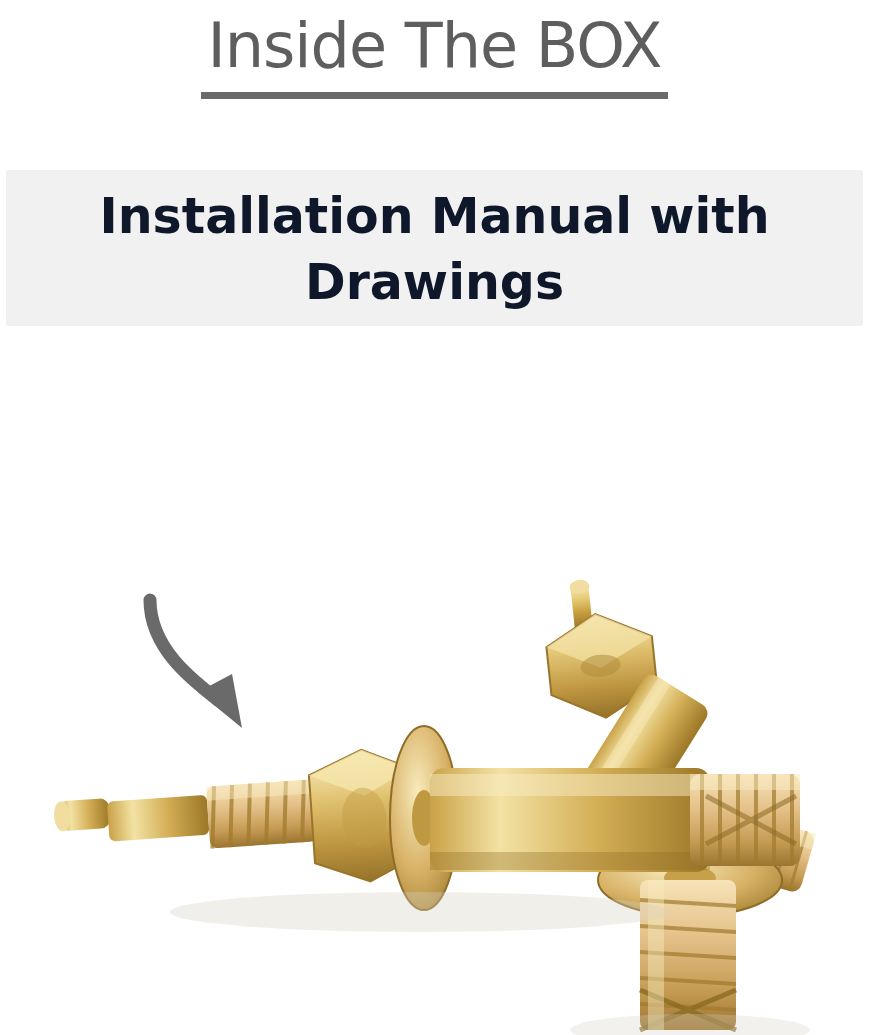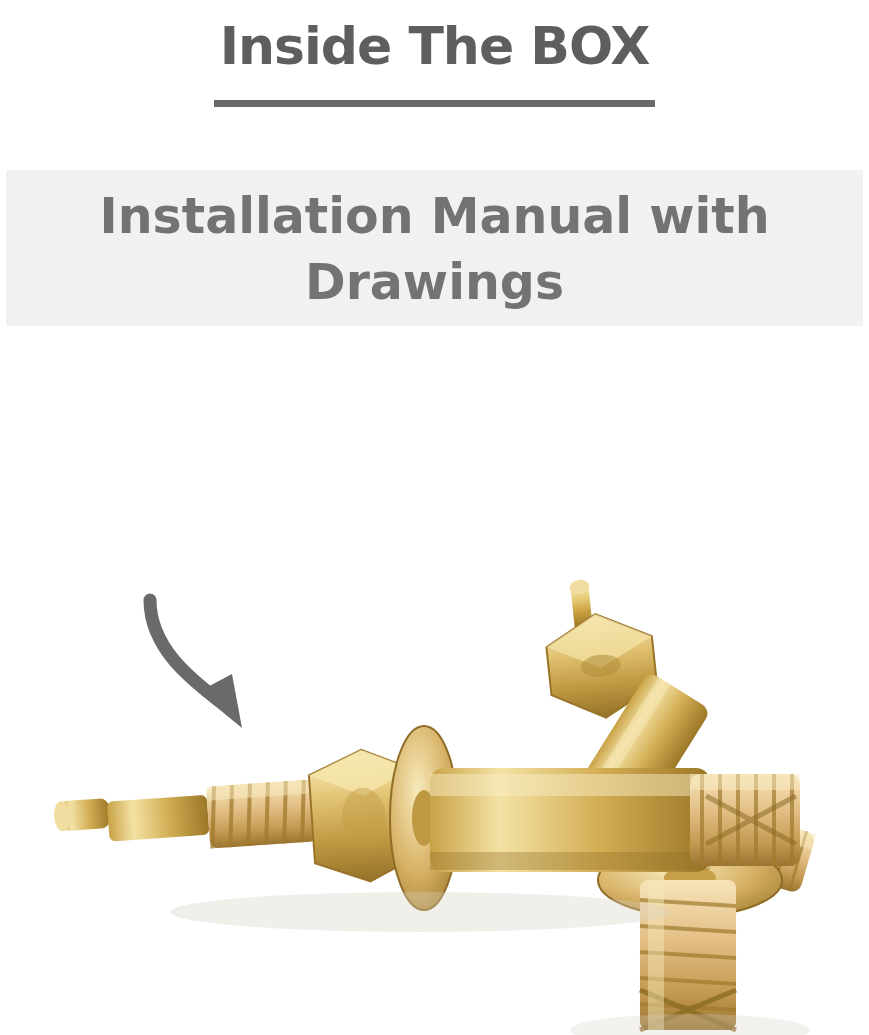--- a/index.html
+++ b/index.html
@@ -26,36 +26,36 @@
   .title-wrap {
     position: absolute;
     left: 0;
     top: 4px;
     width: 869px;
     text-align: center;
   }
   .title {
     display: inline-block;
     font-family: "DejaVu Sans", sans-serif;
-    font-weight: 700;
-    font-size: 52px;
+    font-weight: 400;
+    font-size: 62px;
     line-height: 84px;
     letter-spacing: -1px;
     color: #5e5e5e;
-    padding: 0 6px 12px 6px;
+    padding: 0 6px 4px 6px;
     border-bottom: 7px solid #6a6a6a;
   }
 
   
   .callout {
     position: absolute;
     background: #f1f1f1;
     border-radius: 2px;
     box-sizing: border-box;
-    color: #737373;
+    color: #0f172a;
     font-family: "DejaVu Sans", sans-serif;
     font-weight: 700;
     text-align: center;
   }
   .callout-manual {
     left: 6px;
     top: 170px;
     width: 857px;
     height: 156px;
     font-size: 49px;

